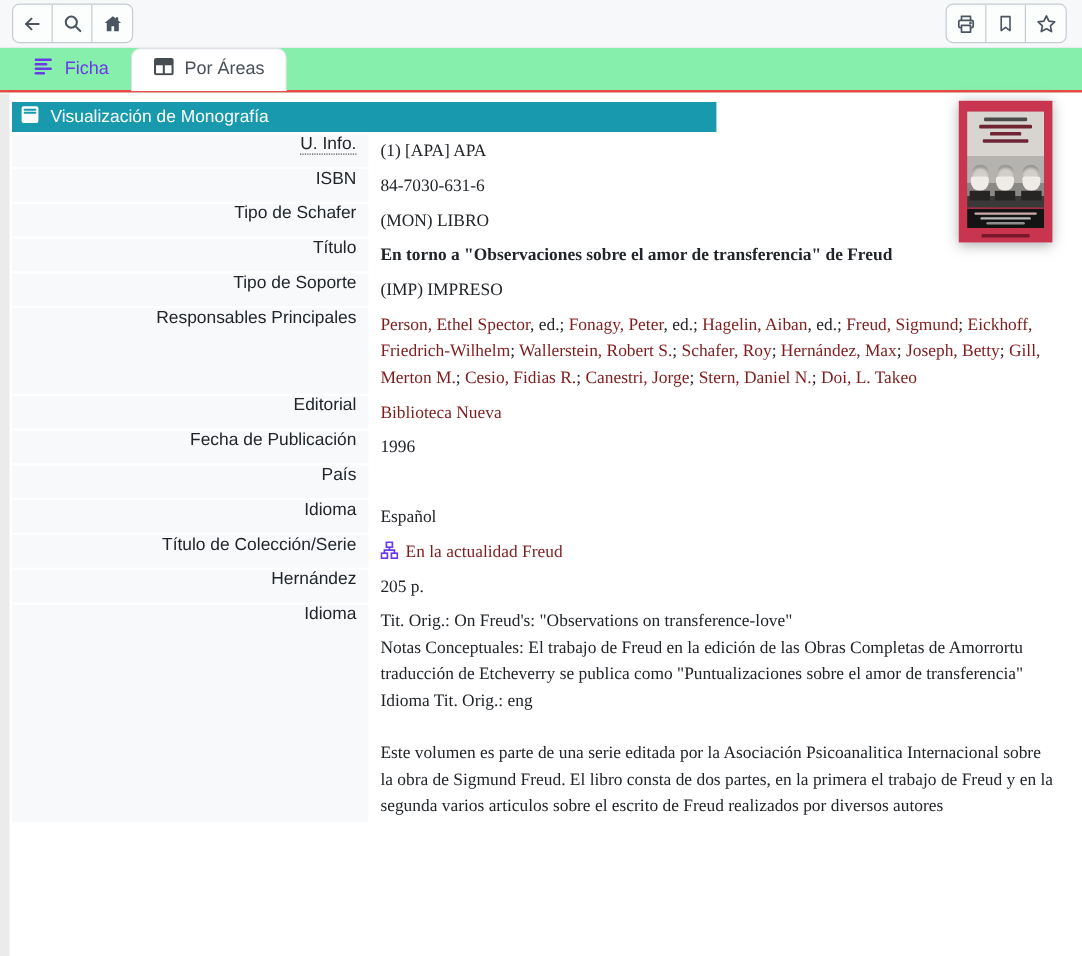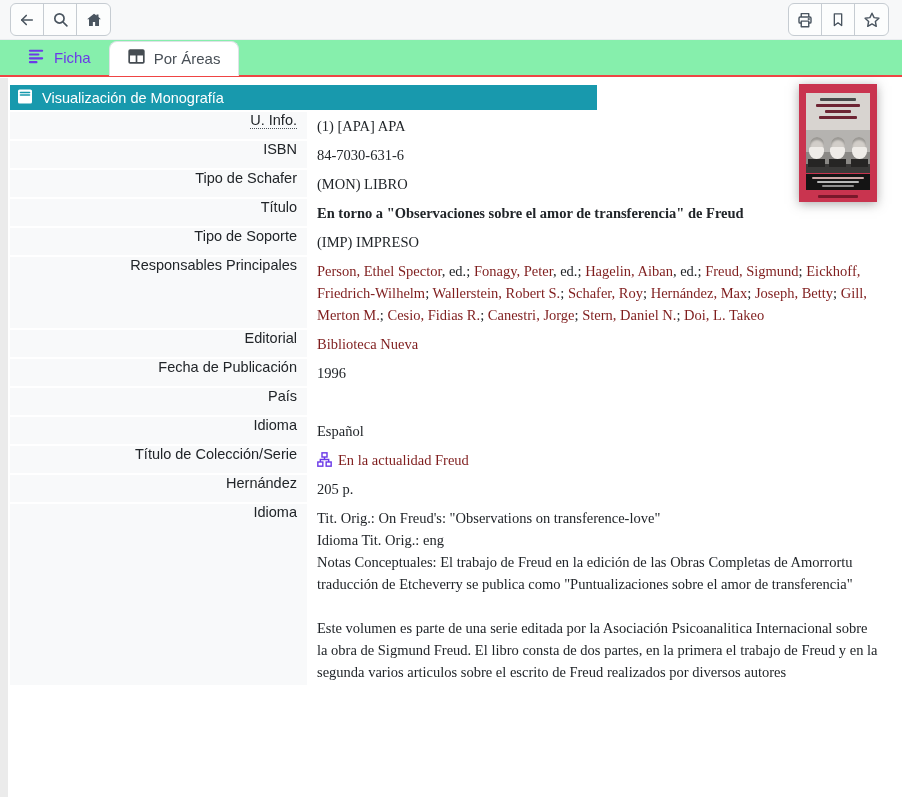--- a/index.html
+++ b/index.html
@@ -321,22 +321,22 @@
           <span>Hernández</span>
         </div>
         <div class="fvalue">205 p.</div>
       </div>
       <div class="frow">
         <div class="flabel">
           <span>Idioma</span>
         </div>
         <div class="fvalue">
           <div>Tit. Orig.: On Freud's: "Observations on transference-love"</div>
+          <div>Notas Conceptuales: El trabajo de Freud en la edición de las Obras Completas de Amorrortu traducción de Etcheverry se publica como "Puntualizaciones sobre el amor de transferencia"</div>
           <div>Idioma Tit. Orig.: eng</div>
-          <div>Notas Conceptuales: El trabajo de Freud en la edición de las Obras Completas de Amorrortu traducción de Etcheverry se publica como "Puntualizaciones sobre el amor de transferencia"</div>
           <div class="blankline"></div>
           <div>Este volumen es parte de una serie editada por la Asociación Psicoanalitica Internacional sobre la obra de Sigmund Freud. El libro consta de dos partes, en la primera el trabajo de Freud y en la segunda varios articulos sobre el escrito de Freud realizados por diversos autores</div>
         </div>
       </div>
     </div>
 </div>
 
 <div class="cover">
   <div class="cover-title">
       <i></i>

